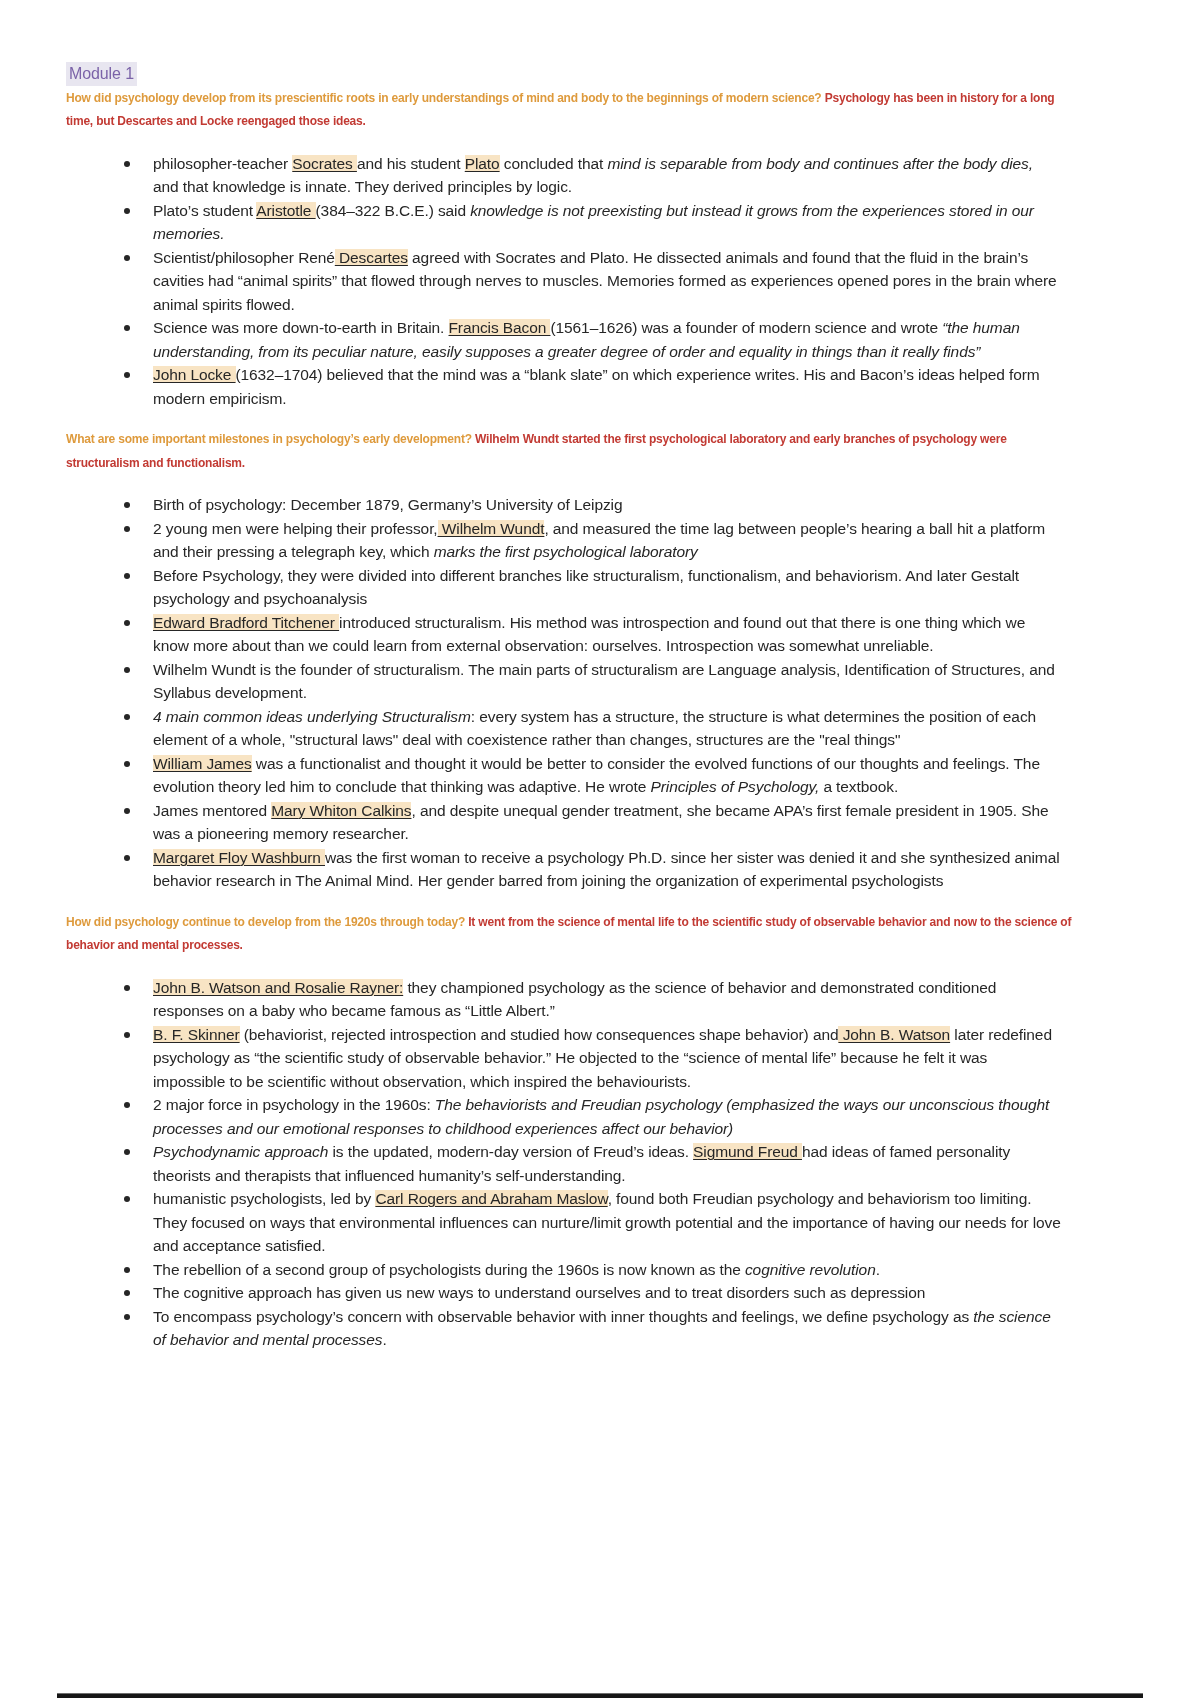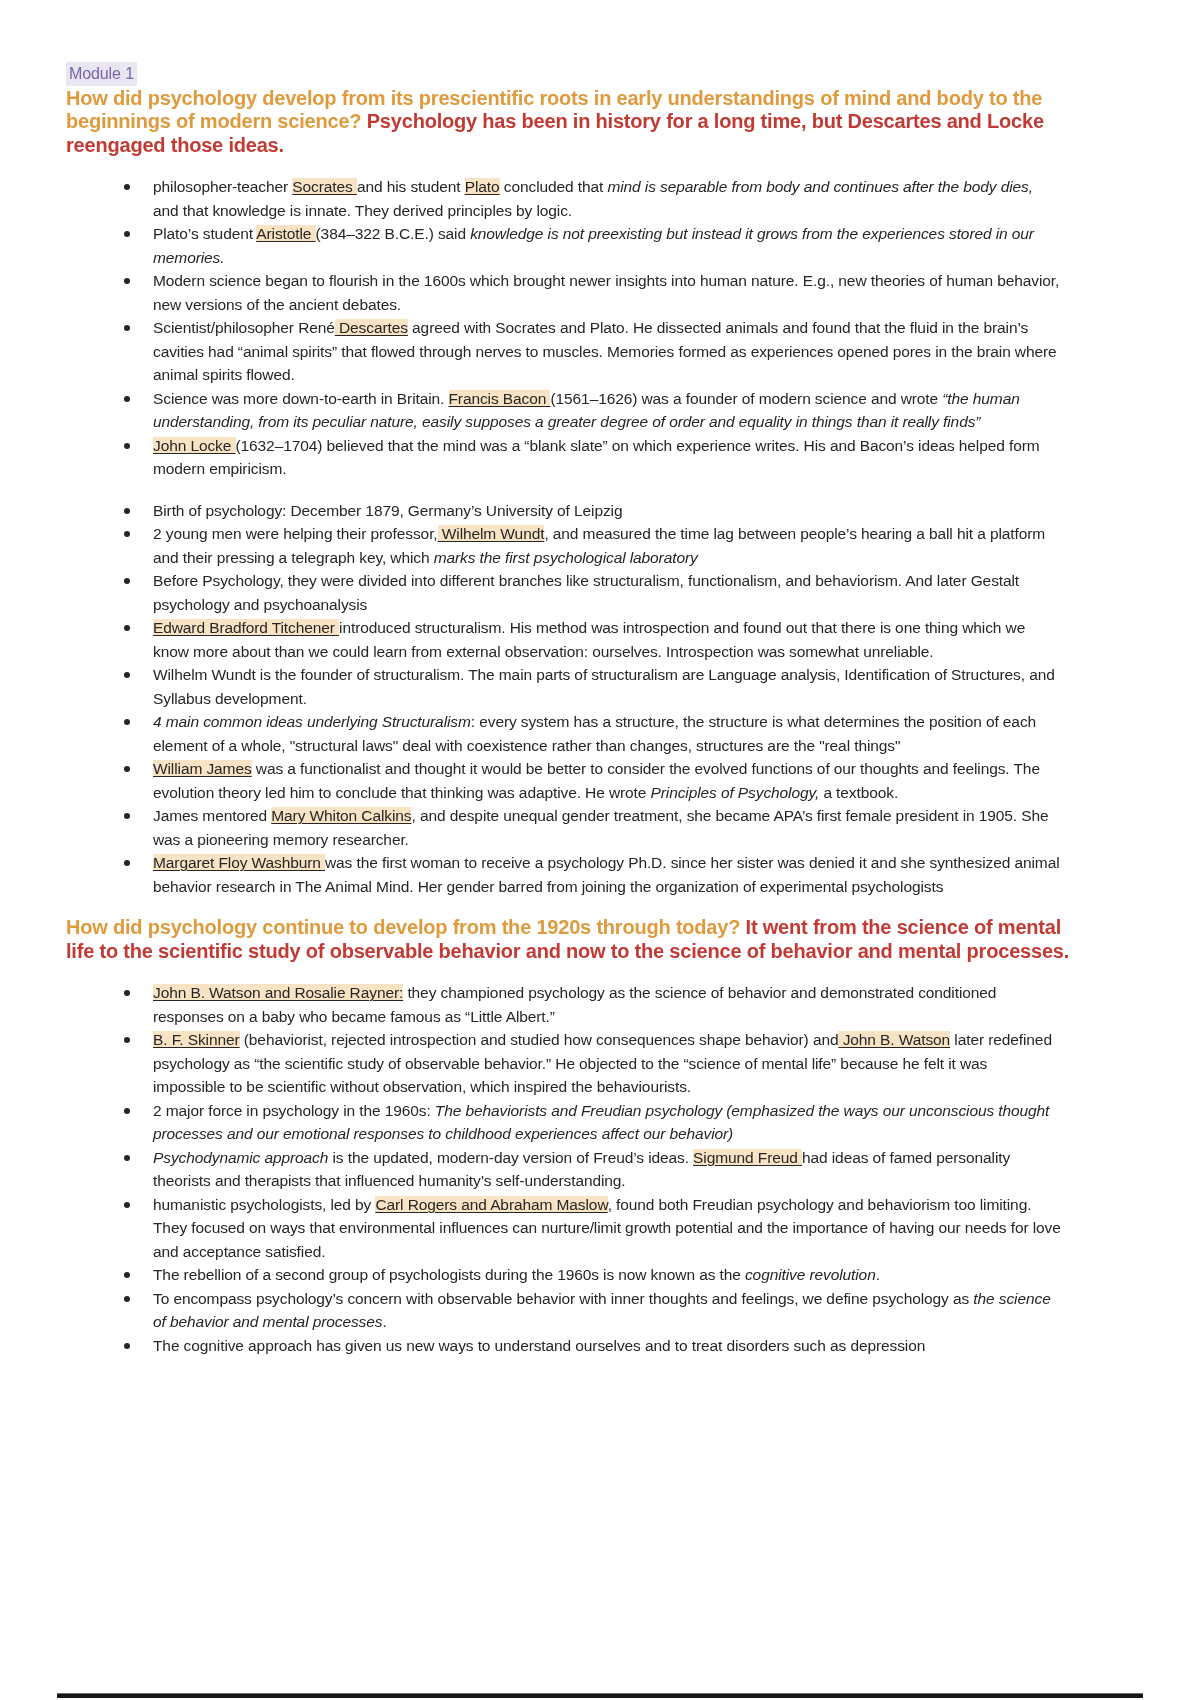--- a/index.html
+++ b/index.html
@@ -17,21 +17,21 @@
     font-size:15.5px;line-height:23.5px;letter-spacing:-0.1px;
   }
   .module-title{
     display:inline-block;
     color:var(--purple,#7B63A8);
     background:var(--purple-hl,#E8E6F0);
     font-size:16px;
     padding:0 3px;
     margin-bottom:1px;
   }
-  p.qa{margin:0;font-weight:bold;font-size:20px;letter-spacing:-0.2px;}
+  p.qa{margin:0;font-weight:bold;font-size:12px;letter-spacing:-0.2px;}
   .q{color:var(--orange,#DE9A3C);}
   .a{color:var(--red,#C23A33);}
   ul.bullets{margin:18px;padding:0;list-style:none;}
   ul.bullets li{
     position:relative;
     padding-left:69px;
     margin:0;
   }
   ul.bullets li::before{
     content:"";
@@ -59,43 +59,43 @@
 <body style="--orange: #DE9A3C; --red: #C23A33; --purple: #7B63A8; --purple-hl: #E8E6F0; --tan: #F8E4C4; --body: #262626;">
 
 <div class="doc">
   <div class="content">
     <div class="module-title">Module 1</div>
     <div id="sections">
         <p class="qa"><span class="q">How did psychology develop from its prescientific roots in early understandings of mind and body to the beginnings of modern science? </span><span class="a">Psychology has been in history for a long time, but Descartes and Locke reengaged those ideas.</span></p>
         <ul class="bullets">
           <li><span>philosopher-teacher </span><span class="run-hl">Socrates </span><span>and his student </span><span class="run-hl">Plato</span><span> concluded that </span><span class="run-i">mind is separable from body and continues after the body dies,</span><span> and that knowledge is innate. They derived principles by logic.</span></li>
           <li><span>Plato’s student </span><span class="run-hl">Aristotle </span><span>(384–322 B.C.E.) said </span><span class="run-i">knowledge is not preexisting but instead it grows from the experiences stored in our memories.</span></li>
-          <li><span>Modern science began to flourish in the 1600s which brought newer insights into human nature. E.g., new theories of human behavior, new versions of the ancient debates.</span></li>
           <li><span>Scientist/philosopher René</span><span class="run-hl"> Descartes</span><span> agreed with Socrates and Plato. He dissected animals and found that the fluid in the brain’s cavities had “animal spirits” that flowed through nerves to muscles. Memories formed as experiences opened pores in the brain where animal spirits flowed.</span></li>
           <li><span>Science was more down-to-earth in Britain. </span><span class="run-hl">Francis Bacon </span><span>(1561–1626) was a founder of modern science and wrote </span><span class="run-i">“the human understanding, from its peculiar nature, easily supposes a greater degree of order and equality in things than it really finds”</span></li>
           <li><span class="run-hl">John Locke </span><span>(1632–1704) believed that the mind was a “blank slate” on which experience writes. His and Bacon’s ideas helped form modern empiricism.</span></li>
         </ul>
+        <p class="qa"><span class="q">What are some important milestones in psychology’s early development? </span><span class="a">Wilhelm Wundt started the first psychological laboratory and early branches of psychology were structuralism and functionalism.</span></p>
         <ul class="bullets">
           <li><span>Birth of psychology: December 1879, Germany’s University of Leipzig</span></li>
           <li><span>2 young men were helping their professor,</span><span class="run-hl"> Wilhelm Wundt</span><span>, and measured the time lag between people’s hearing a ball hit a platform and their pressing a telegraph key, which </span><span class="run-i">marks the first psychological laboratory</span></li>
           <li><span>Before Psychology, they were divided into different branches like structuralism, functionalism, and behaviorism. And later Gestalt psychology and psychoanalysis</span></li>
           <li><span class="run-hl">Edward Bradford Titchener </span><span> introduced structuralism. His method was introspection and found out that there is one thing which we know more about than we could learn from external observation: ourselves. Introspection was somewhat unreliable.</span></li>
           <li><span>Wilhelm Wundt is the founder of structuralism. The main parts of structuralism are Language analysis, Identification of Structures, and Syllabus development.</span></li>
           <li><span class="run-i">4 main common ideas underlying Structuralism</span><span>: every system has a structure, the structure is what determines the position of each element of a whole, "structural laws" deal with coexistence rather than changes, structures are the "real things"</span></li>
           <li><span class="run-hl">William James</span><span> was a functionalist and thought it would be better to consider the evolved functions of our thoughts and feelings. The evolution theory led him to conclude that thinking was adaptive. He wrote </span><span class="run-i">Principles of Psychology,</span><span> a textbook.</span></li>
           <li><span>James mentored </span><span class="run-hl">Mary Whiton Calkins</span><span>, and despite unequal gender treatment, she became APA’s first female president in 1905. She was a pioneering memory researcher.</span></li>
           <li><span class="run-hl">Margaret Floy Washburn </span><span>was the first woman to receive a psychology Ph.D. since her sister was denied it and she synthesized animal behavior research in The Animal Mind. Her gender barred from joining the organization of experimental psychologists</span></li>
         </ul>
         <p class="qa"><span class="q">How did psychology continue to develop from the 1920s through today? </span><span class="a">It went from the science of mental life to the scientific study of observable behavior and now to the science of behavior and mental processes.</span></p>
         <ul class="bullets">
           <li><span class="run-hl">John B. Watson and Rosalie Rayner:</span><span> they championed psychology as the science of behavior and demonstrated conditioned responses on a baby who became famous as “Little Albert.”</span></li>
           <li><span class="run-hl">B. F. Skinner</span><span> (behaviorist, rejected introspection and studied how consequences shape behavior) and</span><span class="run-hl"> John B. Watson</span><span> later redefined psychology as “the scientific study of observable behavior.” He objected to the “science of mental life” because he felt it was impossible to be scientific without observation, which inspired the behaviourists.</span></li>
           <li><span>2 major force in psychology in the 1960s: </span><span class="run-i">The behaviorists and Freudian psychology (emphasized the ways our unconscious thought processes and our emotional responses to childhood experiences affect our behavior)</span></li>
           <li><span class="run-i">Psychodynamic approach</span><span> is the updated, modern-day version of Freud’s ideas. </span><span class="run-hl">Sigmund Freud </span><span>had ideas of famed personality theorists and therapists that influenced humanity’s self-understanding.</span></li>
           <li><span>humanistic psychologists, led by </span><span class="run-hl">Carl Rogers and Abraham Maslow</span><span>, found both Freudian psychology and behaviorism too limiting. They focused on ways that environmental influences can nurture/limit growth potential and the importance of having our needs for love and acceptance satisfied.</span></li>
           <li><span>The rebellion of a second group of psychologists during the 1960s is now known as the </span><span class="run-i">cognitive revolution</span><span>.</span></li>
+          <li><span>The cognitive approach has given us new ways to understand ourselves and to treat disorders such as depression</span></li>
           <li><span>To encompass psychology’s concern with observable behavior with inner thoughts and feelings, we define psychology as </span><span class="run-i">the science of behavior and mental processes</span><span>.</span></li>
-          <li><span>The cognitive approach has given us new ways to understand ourselves and to treat disorders such as depression</span></li>
         </ul>
       </div>
   </div>
 </div>
 <div class="bottom-bar"></div>
 
 </body></html>

